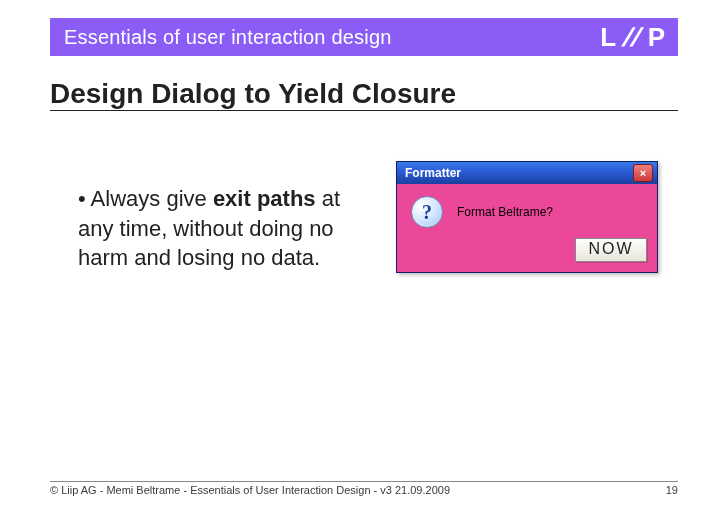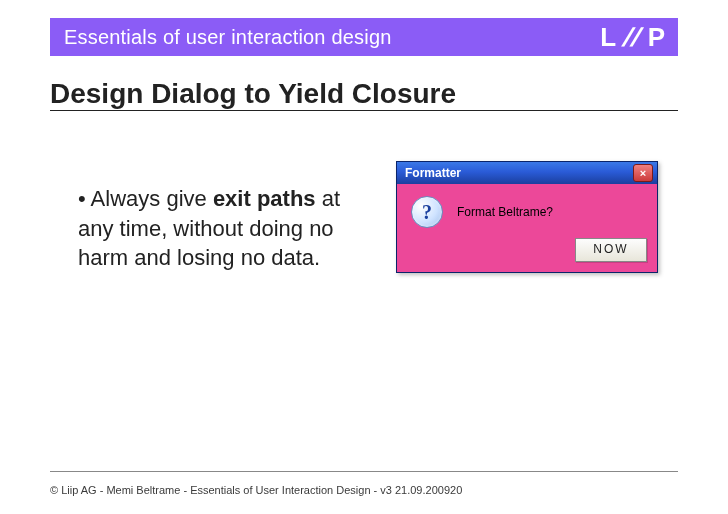--- a/index.html
+++ b/index.html
@@ -144,37 +144,38 @@
     justify-content: flex-end;
     gap: 10px;
     padding: 0 10px 10px 10px;
   }
   .win-btn {
     min-width: 70px;
     height: 22px;
     border: 1px solid #888;
     background: linear-gradient(to bottom, #fdfdfd, #e8e6da);
     font-family: Tahoma, Arial, sans-serif;
-    font-size: 12px;
+    font-size: 16px;
     letter-spacing: 2px;
     text-align: center;
     line-height: 20px;
     box-shadow: 1px 1px 0 rgba(0,0,0,0.15);
     cursor: default;
   }
 
   
   .footer {
     position: absolute;
     left: 50px;
     right: 50px;
     bottom: 18px;
     border-top: 1px solid #888;
-    padding-top: 12px;
-    display: flex;
+    padding-top: 2px;
+    display: flex;
+    justify-content: space-between;
     font-size: 11px;
     color: #3a3a3a;
   }
 </style>
 </head>
 <body>
 
 <div class="slide">
 
   <div class="banner">
@@ -210,16 +211,16 @@
           </div>
         </div>
       </div>
     </div>
 
 
   </div>
 
   <div class="footer">
     <span>© Liip AG - Memi Beltrame - Essentials of User Interaction Design - v3 21.09.2009</span>
-    <span>20</span>
+    <span>19</span>
   </div>
 
 </div>
 
 </body></html>

